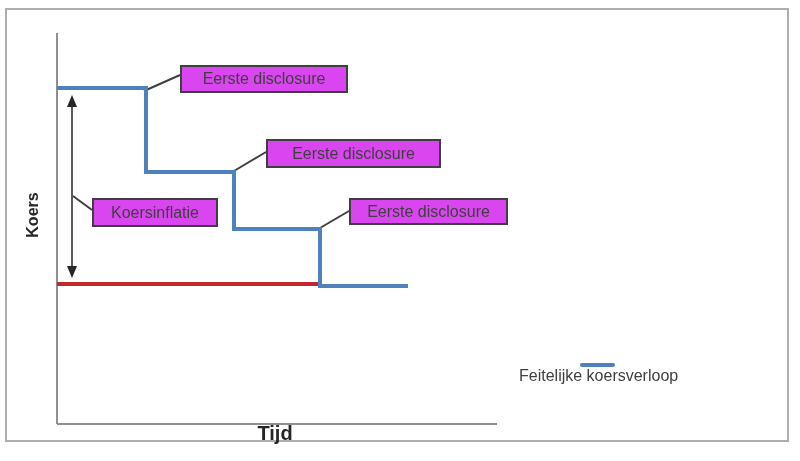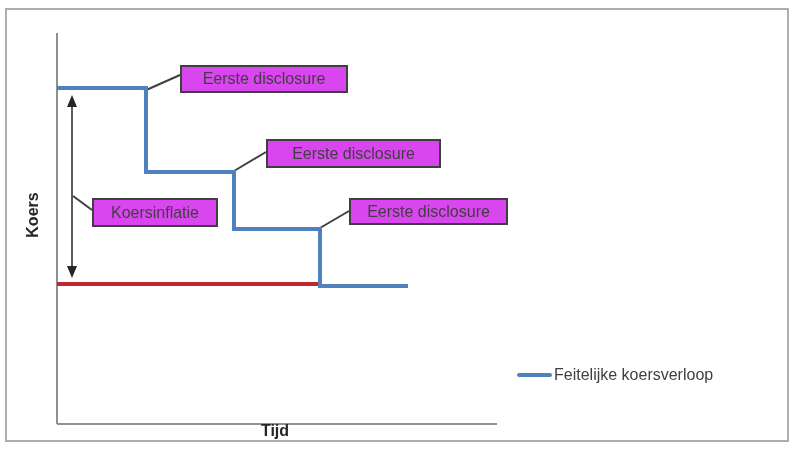--- a/index.html
+++ b/index.html
@@ -42,34 +42,35 @@
     font-size: 16px;
     color: #262626;
     white-space: nowrap;
     z-index: 2;
   }
   .xlabel {
     position: absolute;
     left: 275px; top: 422px;
     transform: translateX(-50%);
     font-weight: bold;
-    font-size: 16px;
+    font-size: 20px;
     color: #262626;
     z-index: 2;
   }
   .legend {
     position: absolute;
     left: 517px; top: 363px;
     z-index: 2;
   }
   .legend-row {
     display: flex;
     align-items: center;
     height: 24px;
     margin-bottom: 9px;
+    flex-direction: column;
   }
   .swatch {
     display: inline-block;
     width: 35px;
     height: 4px;
     border-radius: 2px;
     flex: 0 0 auto;
   }
   .legend-label {
     margin-left: 2px;

